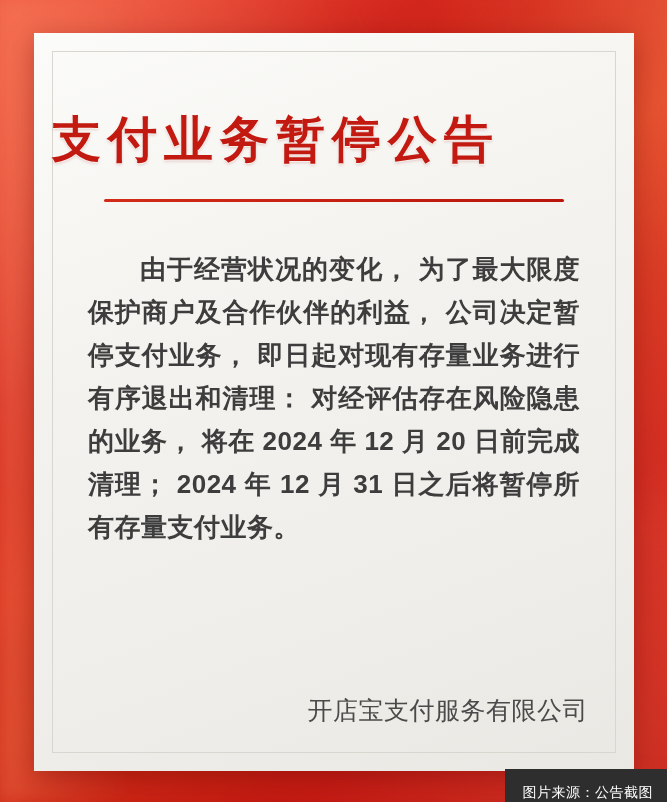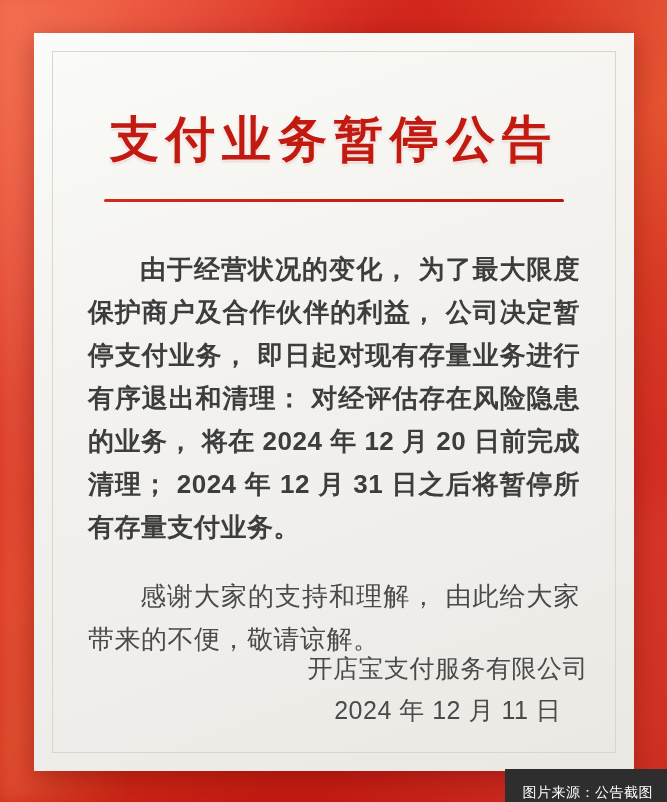--- a/index.html
+++ b/index.html
@@ -79,21 +79,20 @@
   .card-inner {
     position: absolute;
     left: 18px; top: 18px; right: 18px; bottom: 18px;
     padding: 0;
     box-sizing: border-box;
   }
 
   
   .title-wrap {
     padding-top: 62px;
-    text-align: center;
   }
   .title {
     font-family: "DejaVu Serif", "Liberation Serif", serif;
     font-weight: 700;
     font-size: 49px;
     letter-spacing: 7px;
     color: #c21a10;
     text-shadow: 0 1px 0 rgba(255,255,255,0.6), 0 2px 3px rgba(150,20,10,0.18);
     line-height: 1.1;
     white-space: nowrap;
@@ -168,26 +167,24 @@
   <div class="card">
     <div class="card-inner">
 
       <div class="title-wrap">
         <div class="title">支付业务暂停公告</div>
         <div class="title-rule"></div>
       </div>
 
       <div class="body">
         <p class="para">由于经营状况的变化， 为了最大限度保护商户及合作伙伴的利益， 公司决定暂停支付业务， 即日起对现有存量业务进行有序退出和清理： 对经评估存在风险隐患的业务， 将在 2024 年 12 月 20 日前完成清理； 2024 年 12 月 31 日之后将暂停所有存量支付业务。</p>
-        <p class="para light">感谢大家的支持和理解， 由此给大家带来的不便，敬请谅解。</p>
       </div>
 
       <div class="signature">
         <div>开店宝支付服务有限公司</div>
-        <div>2024 年 12 月 11 日</div>
       </div>
 
     </div>
   </div>
 
   <div class="source-bar">
     <span>图片来源：公告截图</span>
   </div>
 
 </div>

